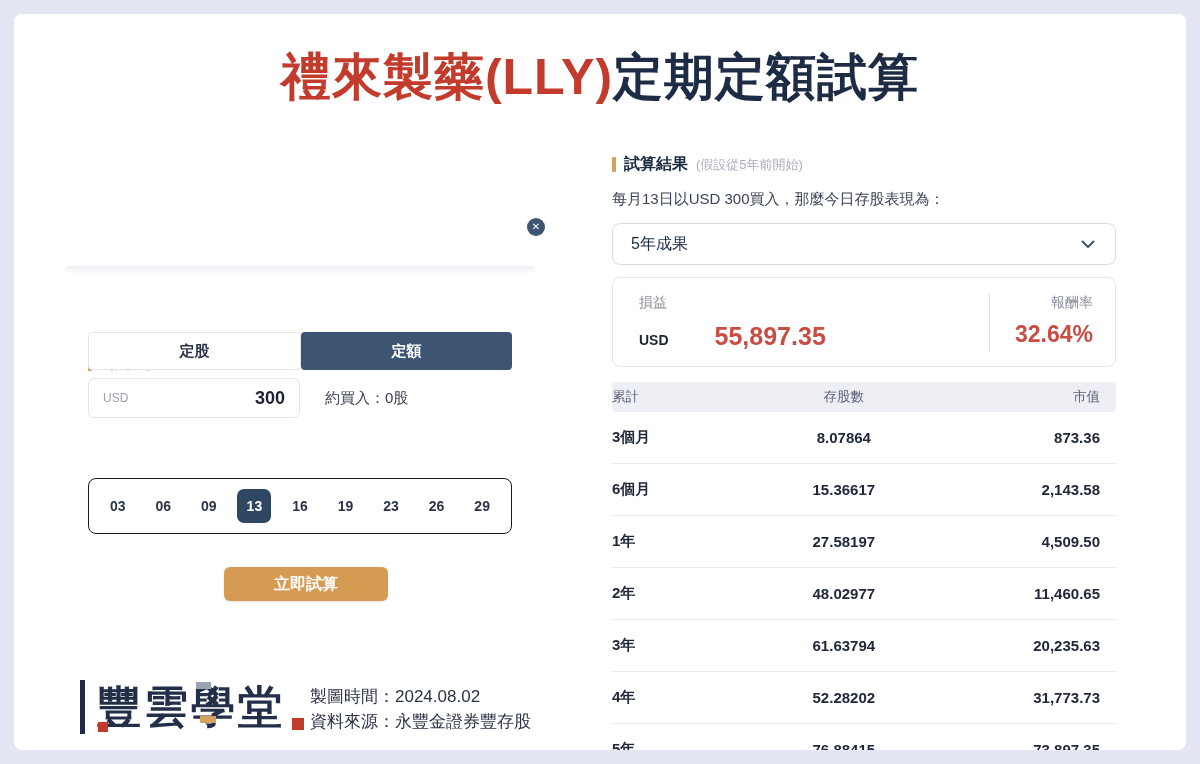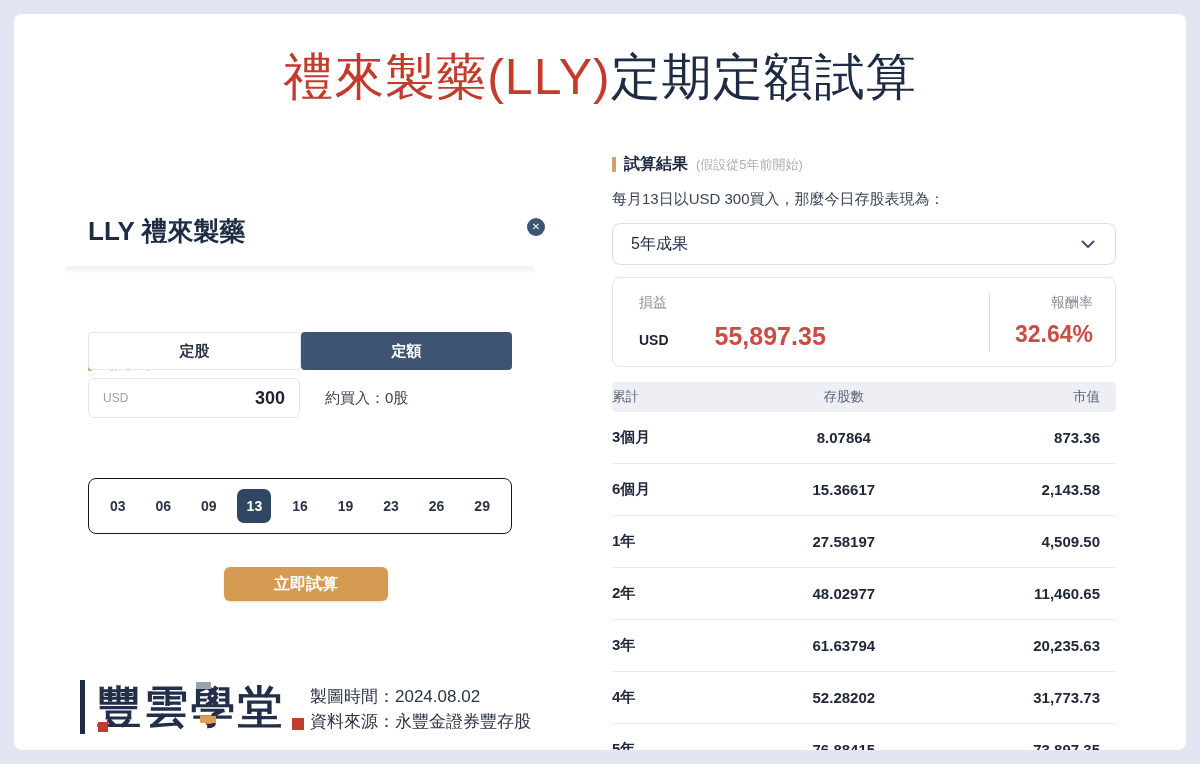--- a/index.html
+++ b/index.html
@@ -3,21 +3,21 @@
 <meta charset="utf-8">
 <style>
   html,body{margin:0;padding:0;width:1200px;height:764px;overflow:hidden;
     font-family:"Liberation Sans","DejaVu Sans",sans-serif;background:#e3e6f2;}
   .frame{position:absolute;inset:0;background:#e3e6f2;}
   .canvas{position:absolute;left:14px;top:14px;width:1172px;height:736px;
     background:#ffffff;border-radius:8px;overflow:hidden;}
 
   
   .main-title{position:absolute;left:0;top:30px;width:1172px;text-align:center;
-    font-size:50px;font-weight:400;letter-spacing:1px;white-space:nowrap;}
+    font-size:50px;font-weight:700;letter-spacing:1px;white-space:nowrap;}
   .main-title .t-red{color:#c23b2c;}
   .main-title .t-dark{color:#1e2b44;}
   .stock-head{position:absolute;left:74px;top:198px;width:470px;height:44px;}
   .stock-title{position:absolute;left:0;top:2px;font-size:26px;font-weight:700;color:#1e2b44;}
   .close-btn{position:absolute;right:13px;top:6px;width:18px;height:18px;border-radius:50%;
     background:#3d5472;color:#fff;font-size:10px;line-height:18px;text-align:center;cursor:pointer;}
   .head-divider{position:absolute;left:51px;top:252px;width:470px;height:7px;border-radius:4px;
     background:linear-gradient(#eef0f4,#fafbfc);}
 
   .sec-label{position:absolute;display:flex;align-items:center;gap:8px;
@@ -101,21 +101,20 @@
 <body>
 
 <div class="frame">
   <div class="canvas">
 
     <div class="main-title">
       <span class="t-red">禮來製藥(LLY)</span><span class="t-dark">定期定額試算</span>
     </div>
 
     <div class="stock-head">
-      <div class="stock-title">LLY 禮來製藥</div>
       <div class="close-btn">
         <span>✕</span>
       </div>
     </div>
     <div class="head-divider"></div>
 
     <div class="sec-label unit-label">
       <span class="gold-bar"></span>
       <span>約定單位</span>
     </div>

